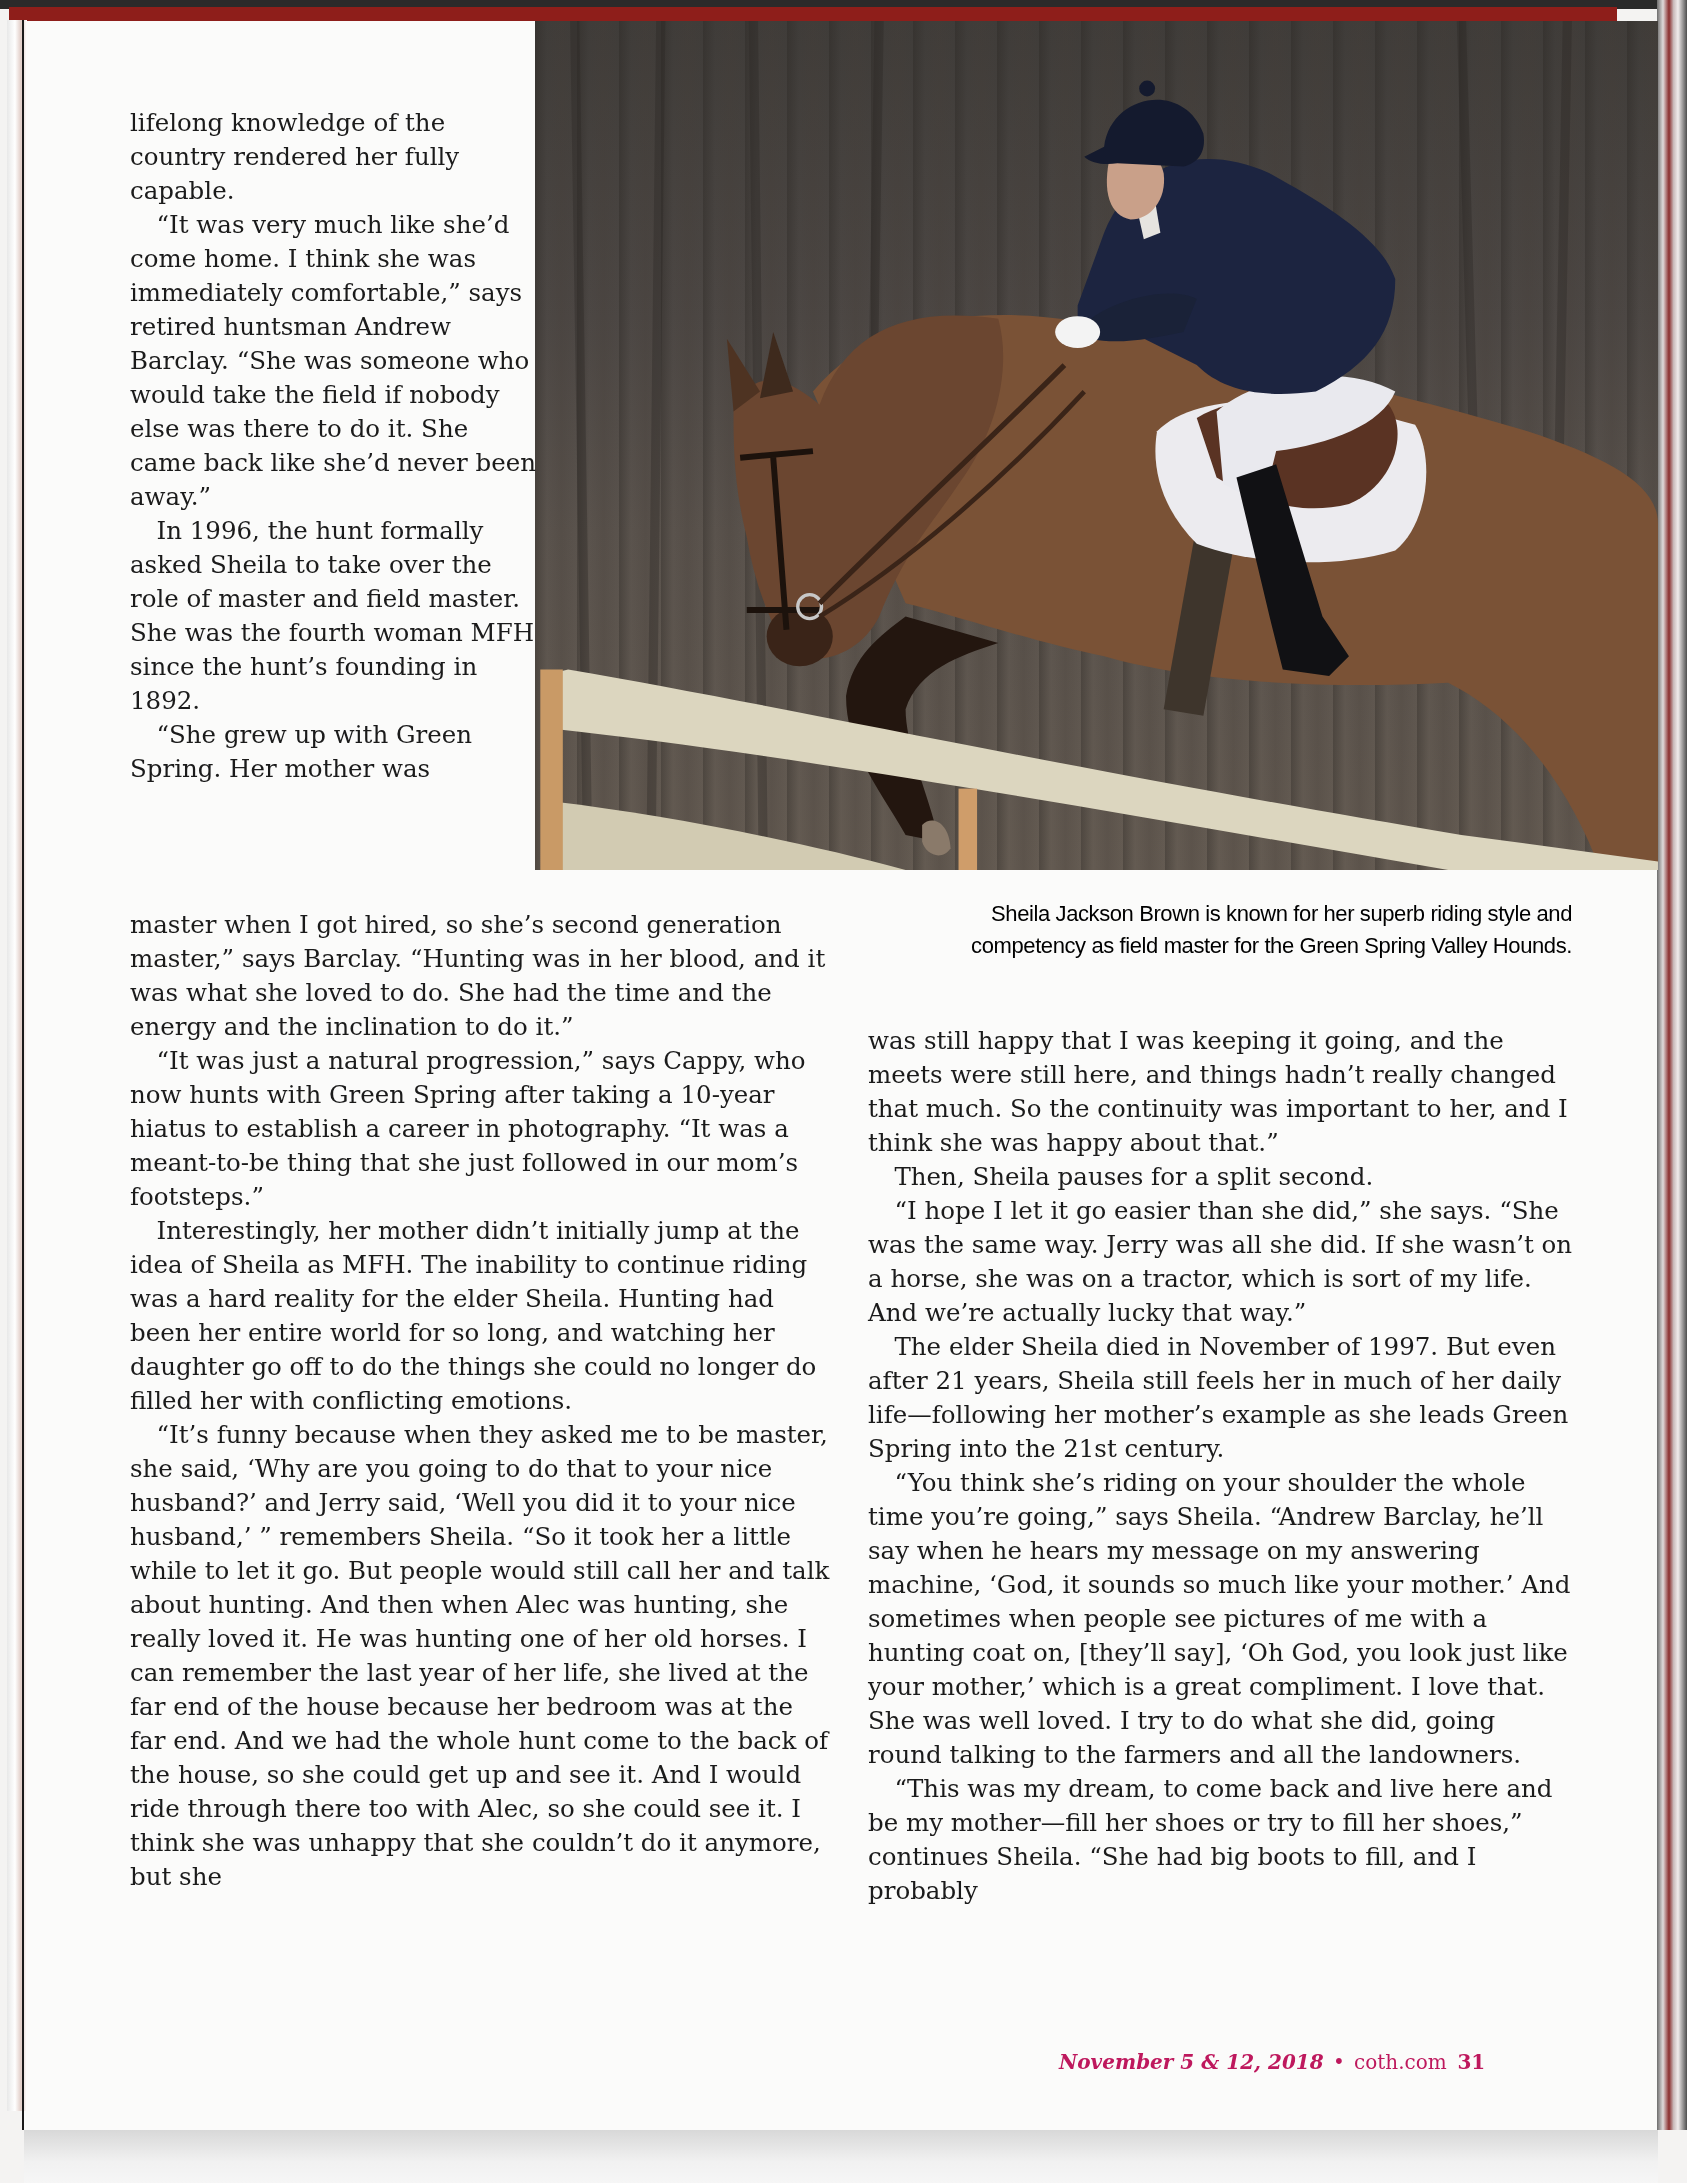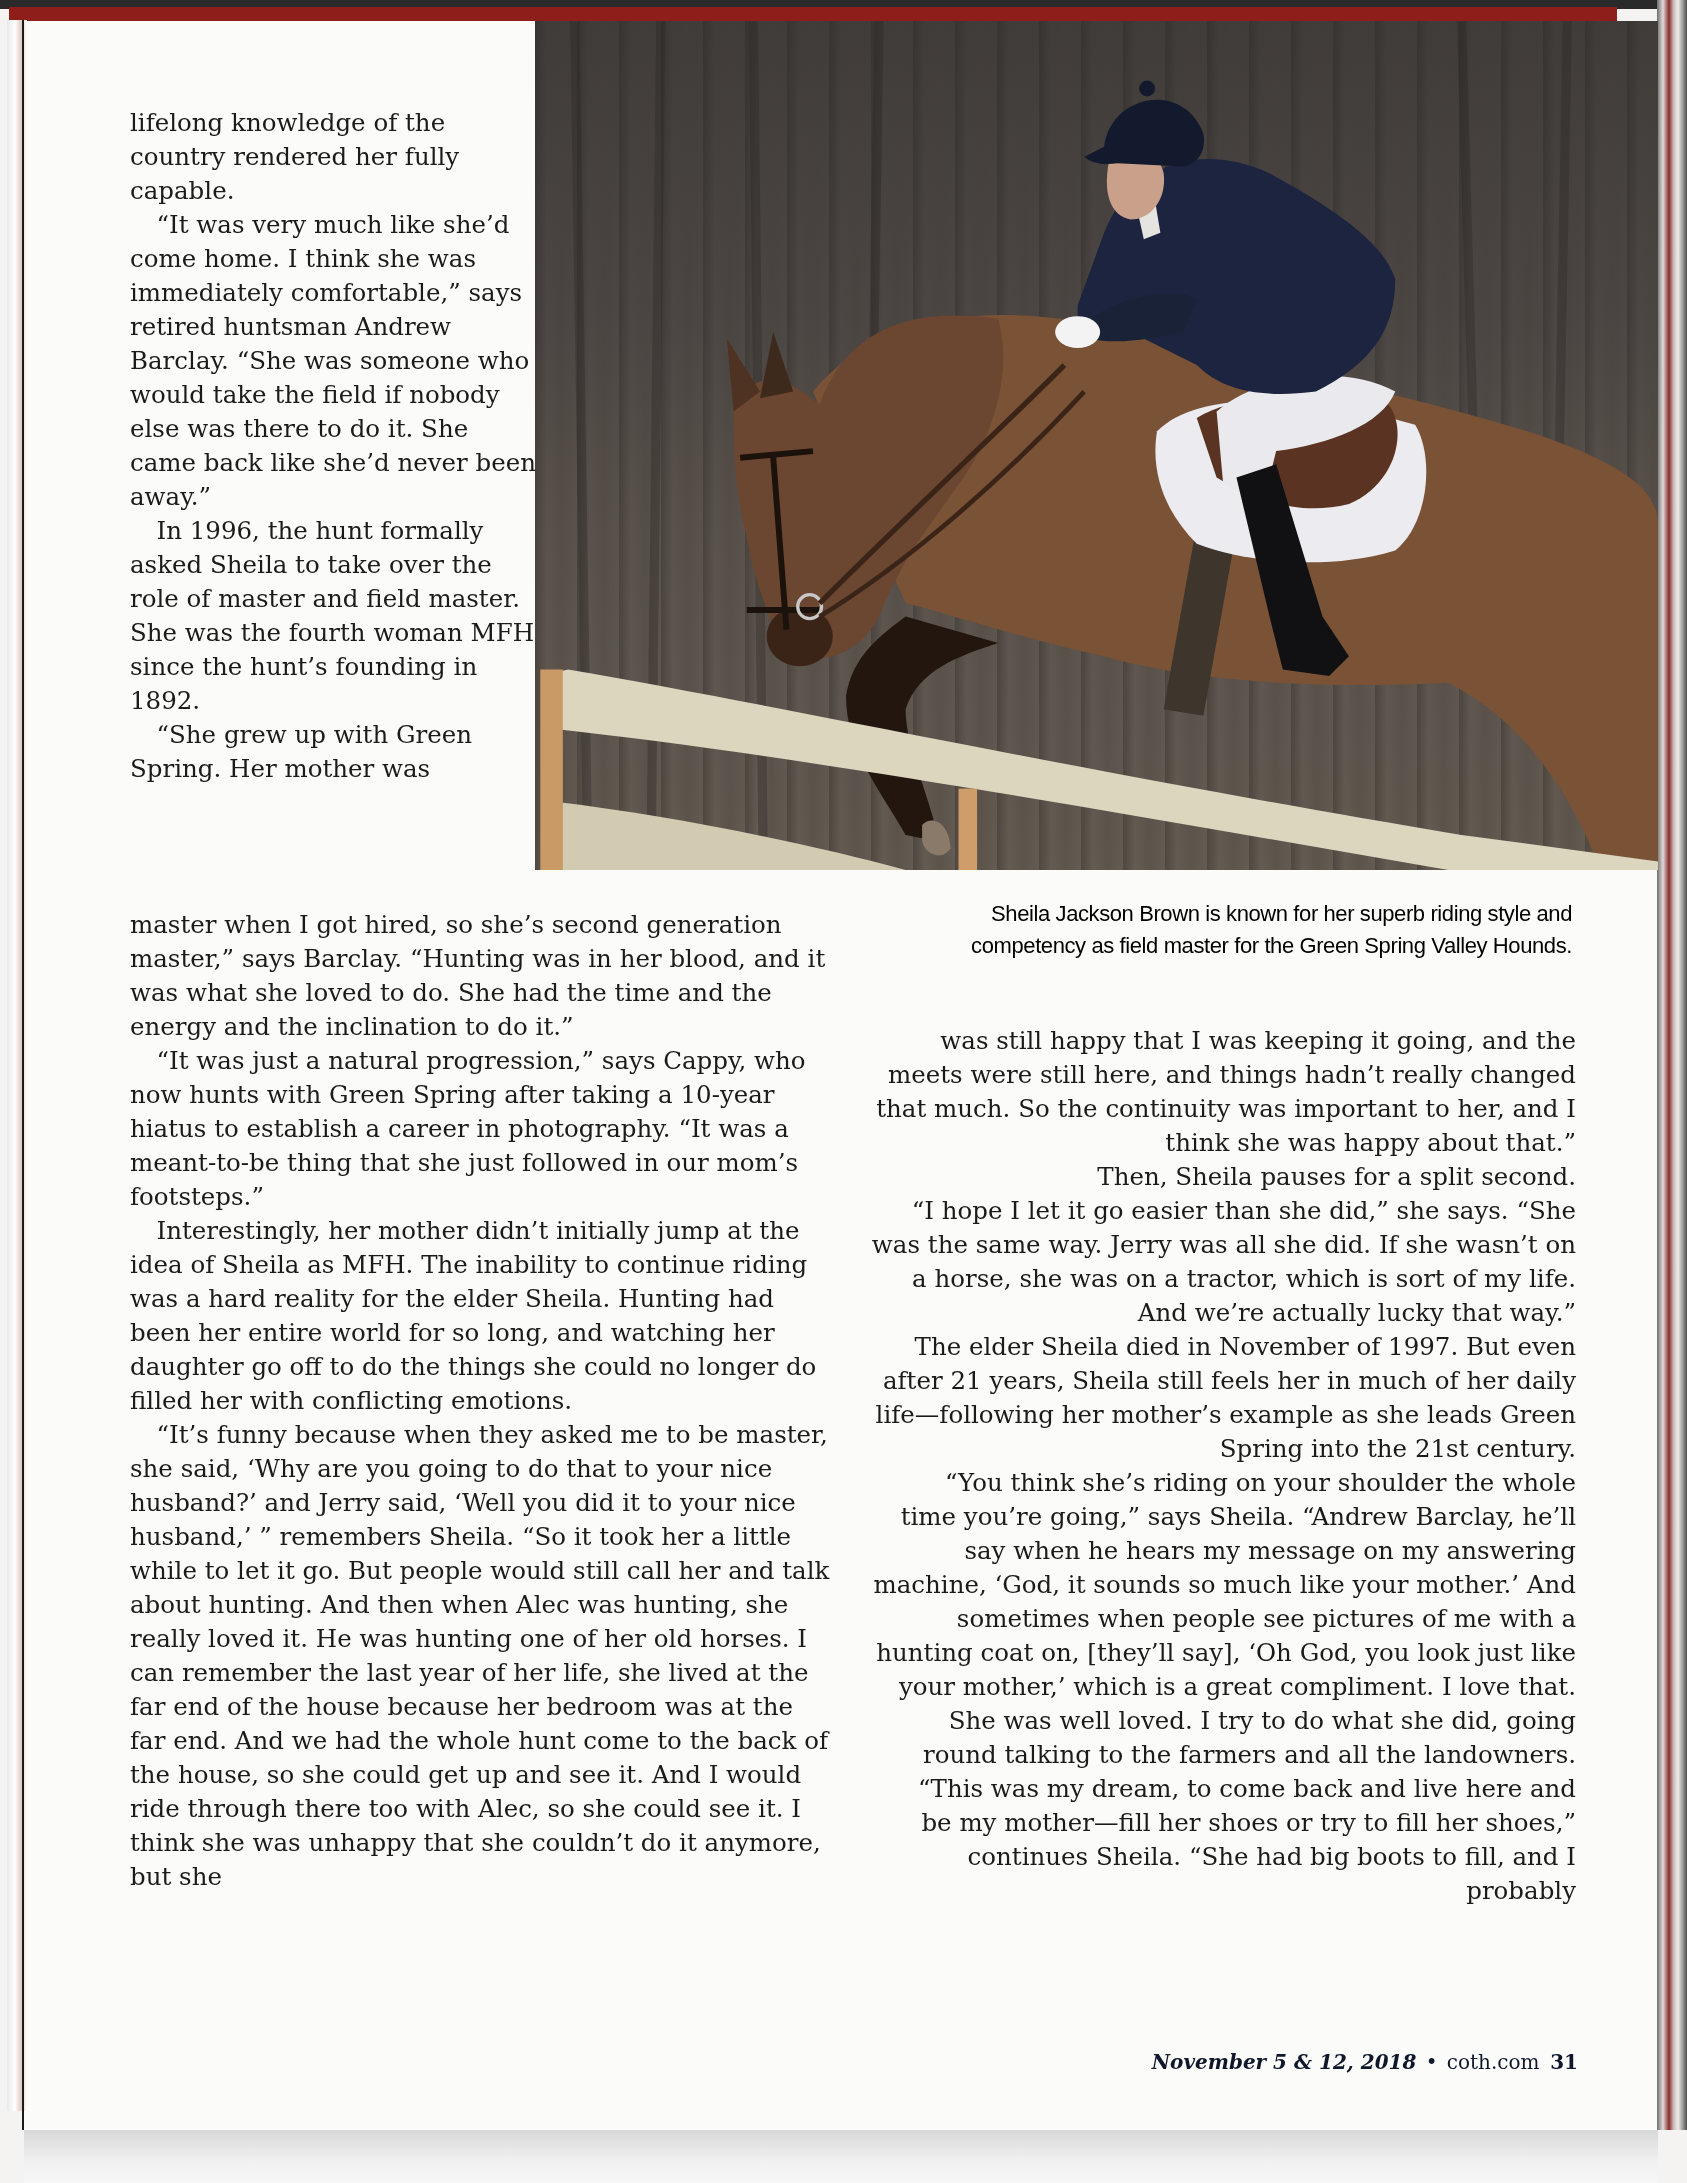--- a/index.html
+++ b/index.html
@@ -28,32 +28,32 @@
       linear-gradient(180deg, #3f3c39 0%, #4c4744 35%, #5a534d 60%, #645b52 100%);
   }
   .photo svg { position: absolute; left: 0; top: 0; }
 
   
   .col { position: absolute; color: #1b1b1b; font-size: 24.5px; line-height: 34px; }
   .col p { margin: 0; text-indent: 26.5px; }
   .col p.noindent { text-indent: 0; }
   .col-narrow { left: 130px; top: 106px; width: 410px; }
   .col-left-wide { left: 130px; top: 908px; width: 701px; }
-  .col-right { left: 868px; top: 1024px; width: 708px; text-align: right; }
+  .col-right { left: 868px; top: 1024px; width: 708px; }
 
   .caption {
     position: absolute; left: 900px; top: 898px; width: 672px; text-align: right;
     font-family: "Liberation Sans", sans-serif; font-size: 22px; line-height: 32px; color: #000000;
     letter-spacing: -0.4px;
   }
   .caption .credit { font-style: italic; display: block; }
 
   .folio {
-    position: absolute; left: 1059px; top: 2050px; width: 519px; text-align: right;
-    font-size: 20px; color: #0f172a;
+    position: absolute; left: 1059px; top: 2050px; width: 519px; 
+    font-size: 20px; color: #be185d;
   }
   .folio .date { font-style: italic; font-weight: bold; }
   .folio .bullet { margin: 0 9.3px; }
   .folio .site { }
   .folio .pg { font-weight: bold; margin-left: 10.6px; }
 </style>
 </head>
 <body>
 
 <div class="scan-top-bar"></div>

